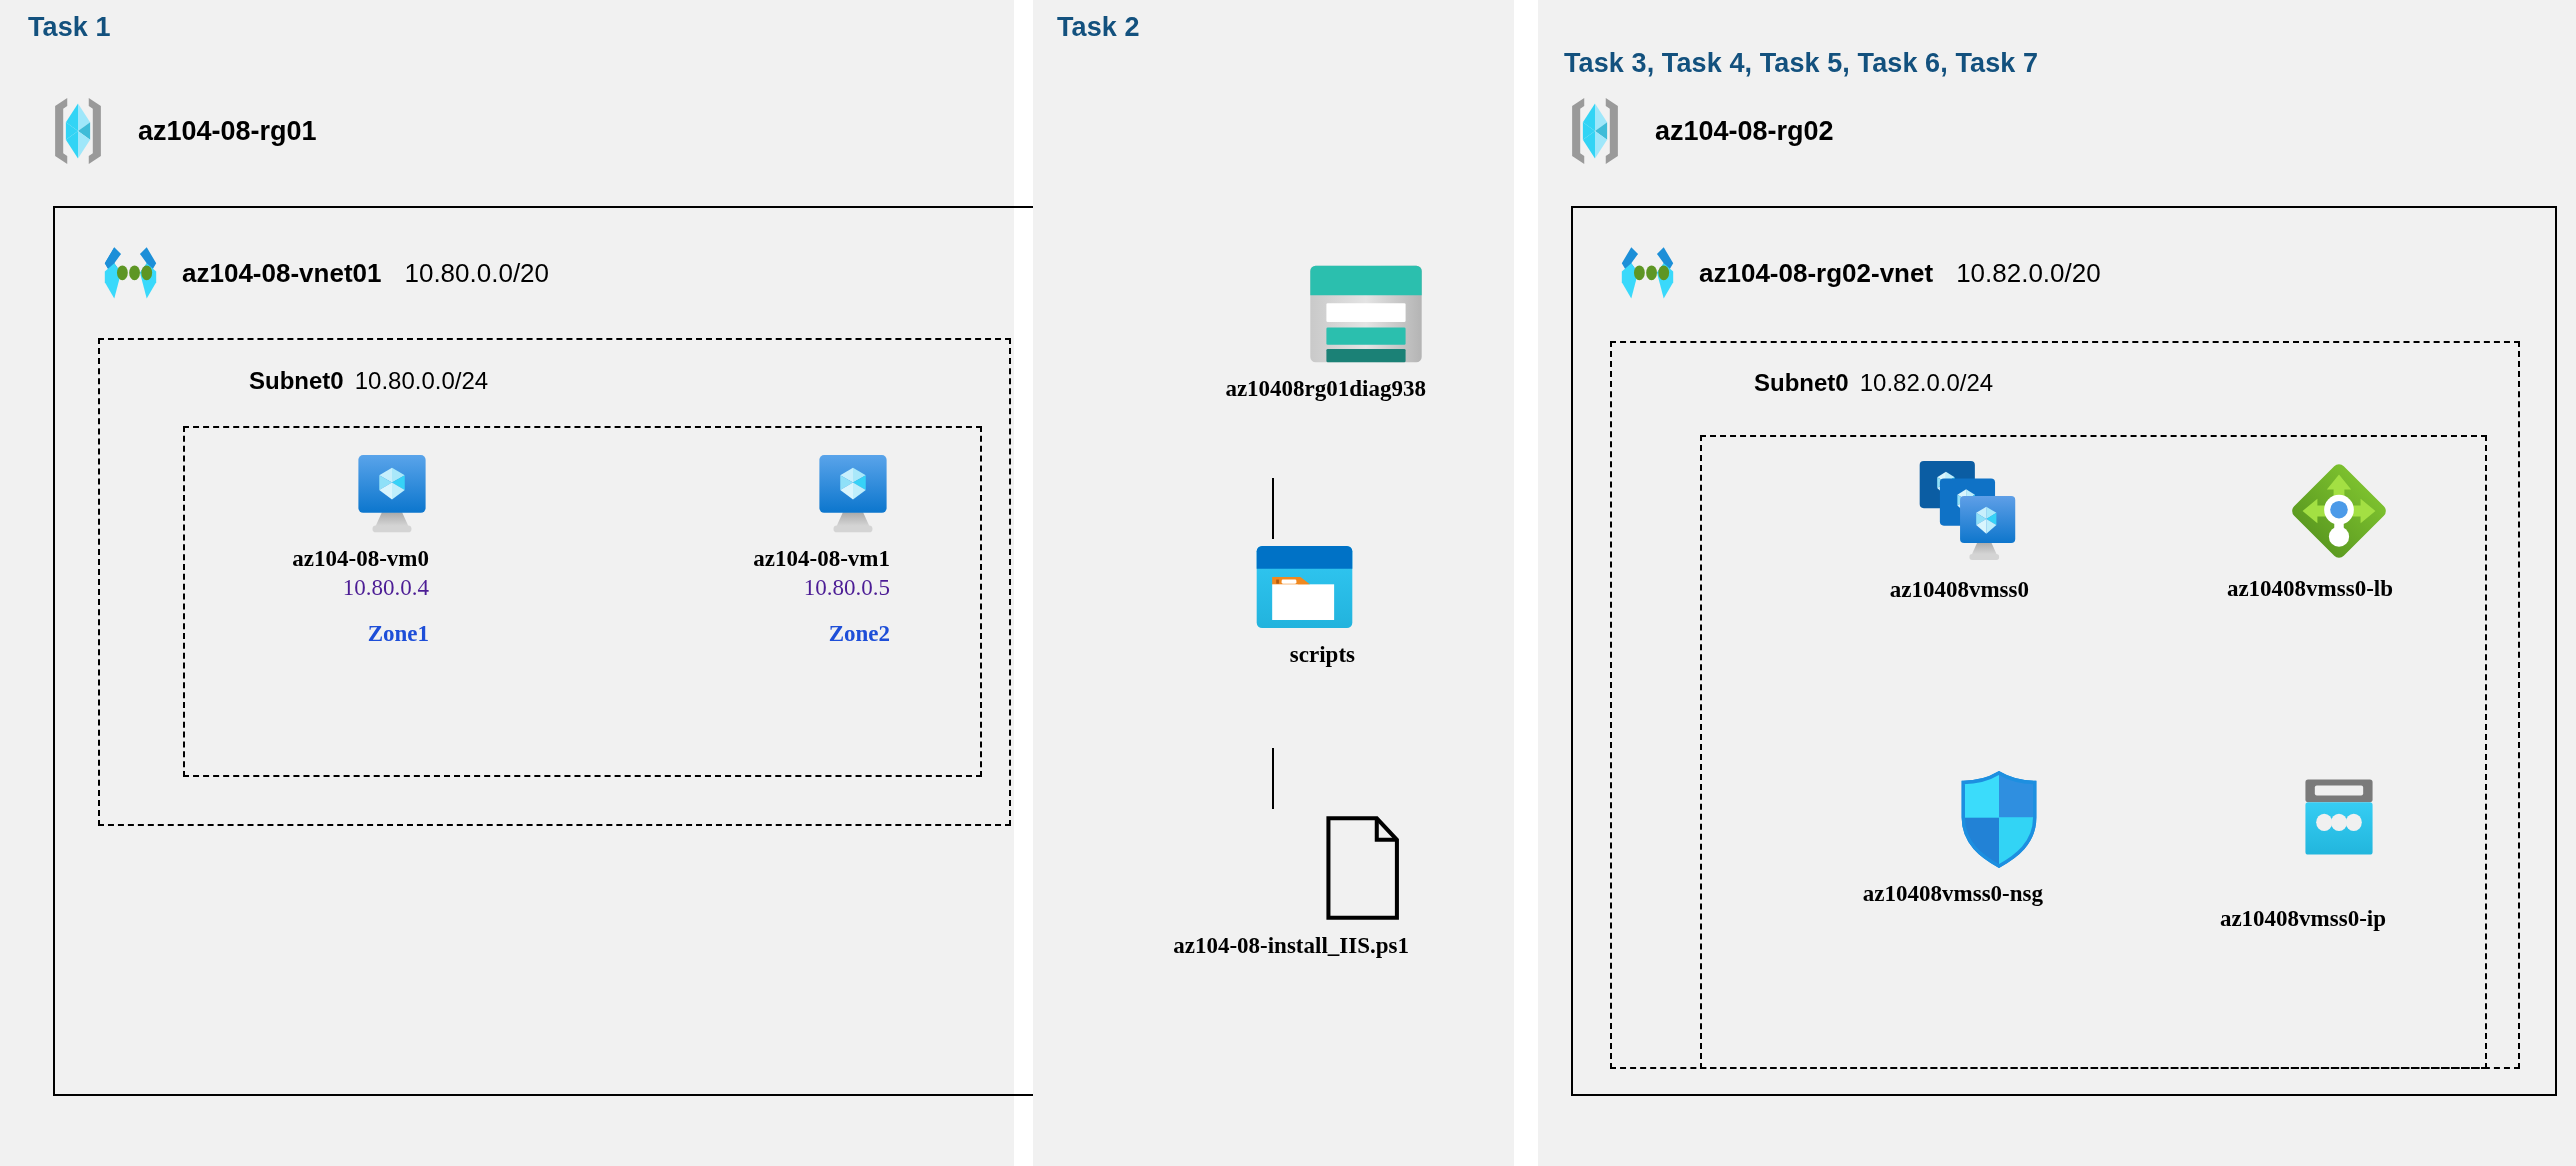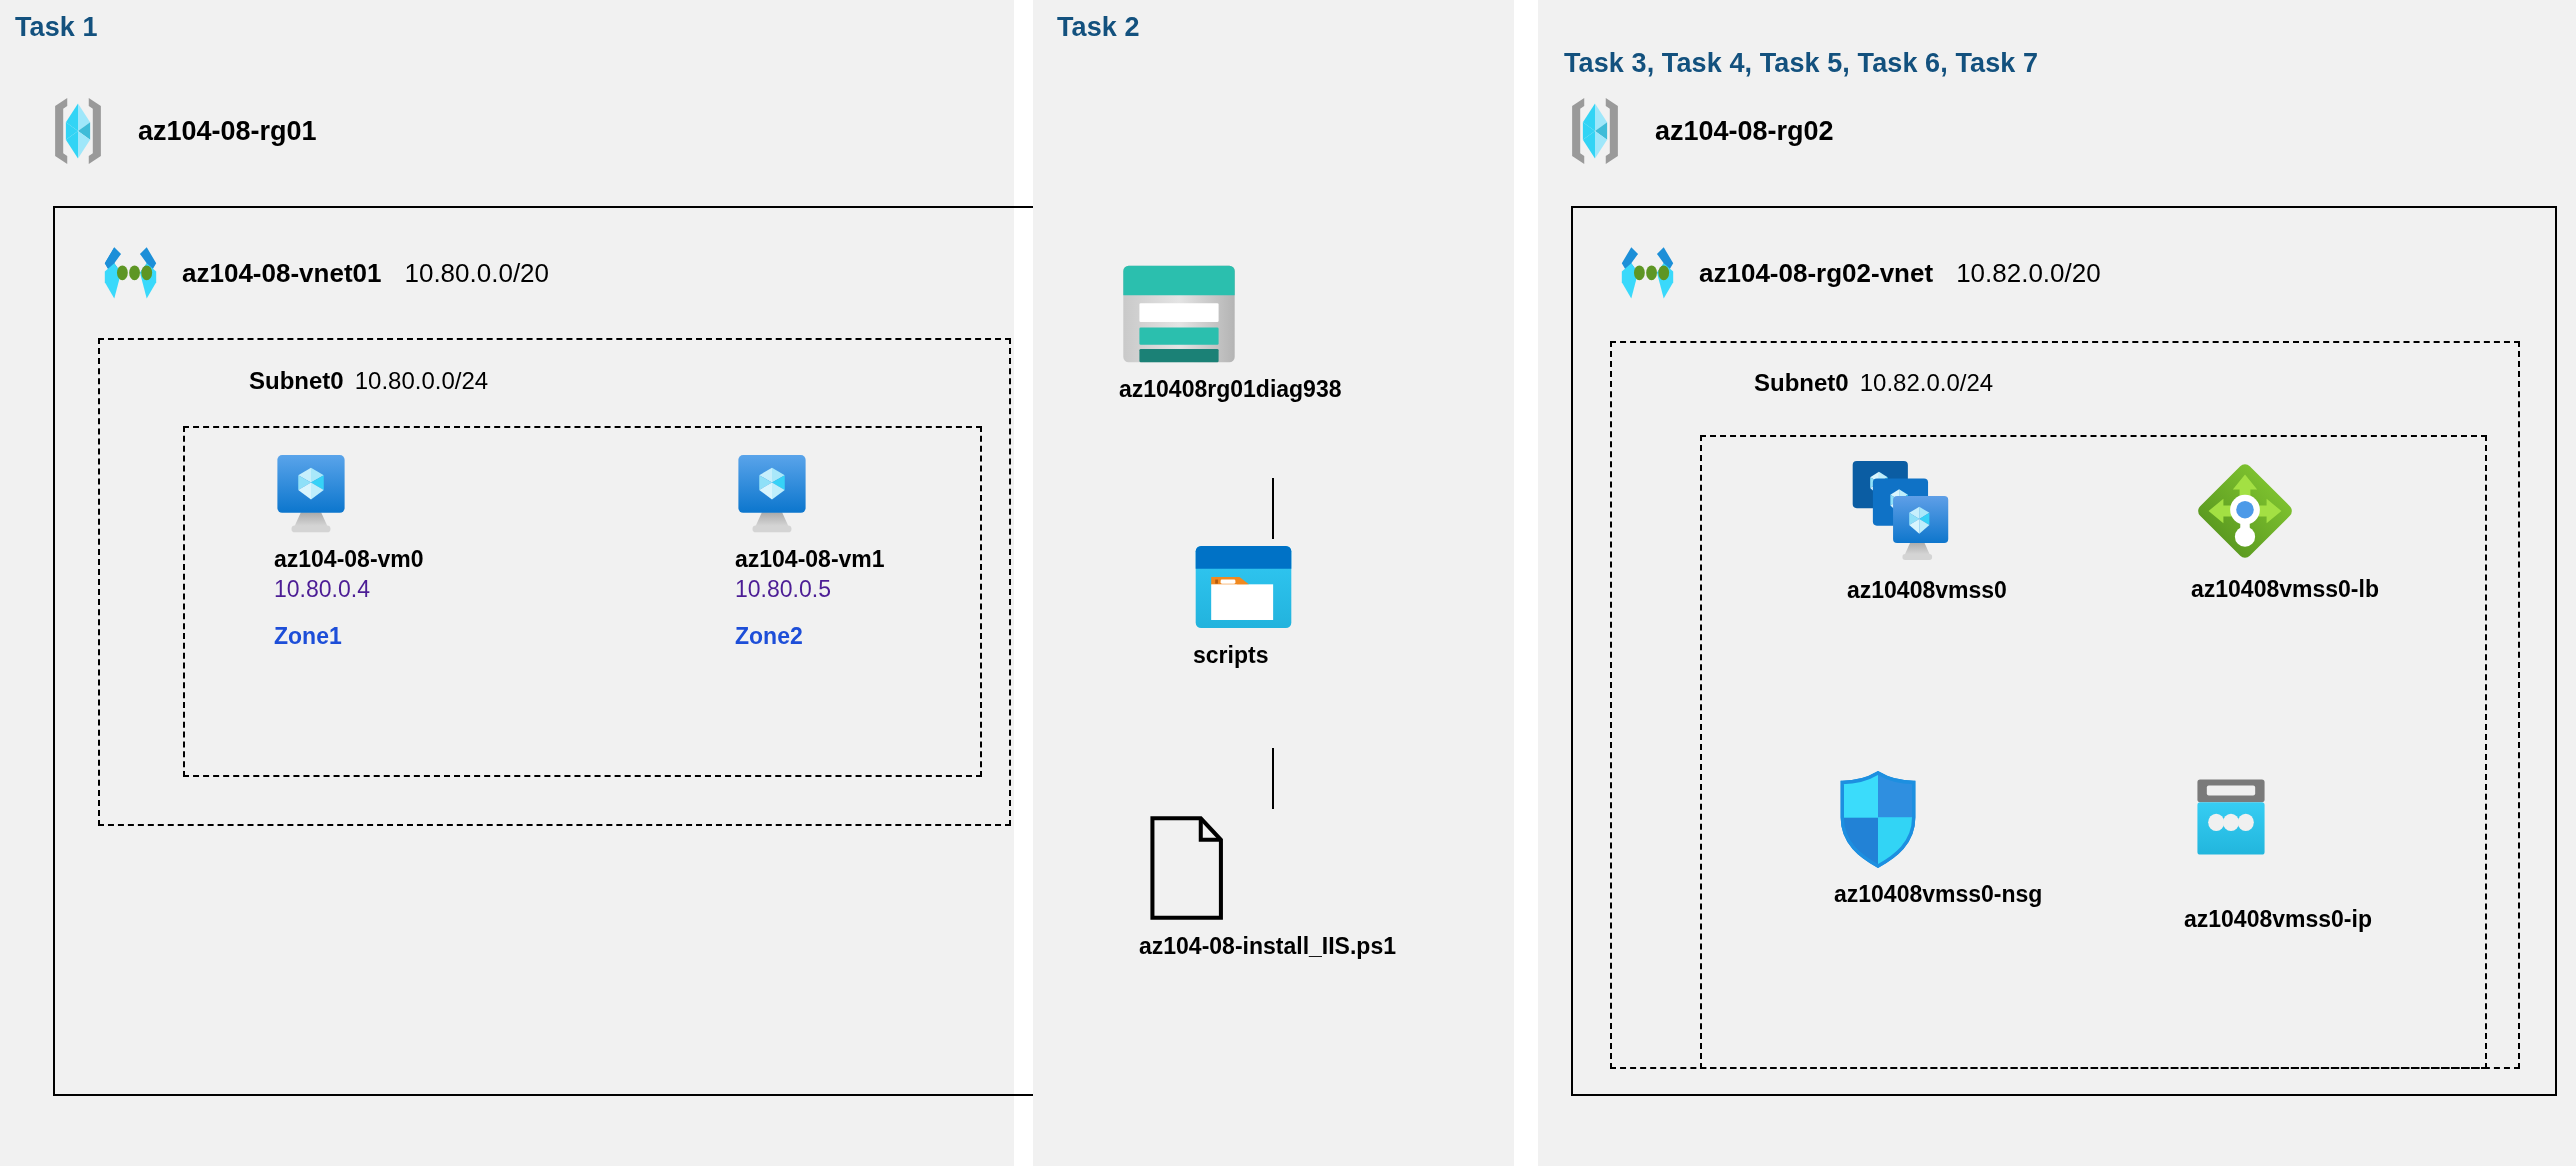--- a/index.html
+++ b/index.html
@@ -16,33 +16,33 @@
   .rg-row{position:absolute;display:flex;align-items:center;gap:29px;}
   .rg-name{font-size:27px;font-weight:bold;color:#000;white-space:nowrap;}
   .solidbox{position:absolute;border:2.7px solid #000;background:transparent;box-sizing:border-box;}
   .dashbox{position:absolute;border:2.7px dashed #000;background:transparent;box-sizing:border-box;}
   .vnet-row{position:absolute;display:flex;align-items:center;gap:15px;}
   .vnet-name{font-size:26px;font-weight:bold;color:#000;white-space:nowrap;}
   .vnet-cidr{font-size:26px;font-weight:normal;color:#000;white-space:nowrap;margin-left:8px;}
   .subnet-row{position:absolute;white-space:nowrap;margin-left:48px;}
   .subnet-name{font-size:24px;font-weight:bold;color:#000;}
   .subnet-cidr{font-size:24px;font-weight:normal;color:#000;margin-left:8px;}
-  .node{position:absolute;display:flex;flex-direction:column;align-items:flex-start;}
+  .node{position:absolute;display:flex;flex-direction:column;align-items:flex-end;font-family:Liberation Serif, serif;}
   .node .cap{font-size:23px;font-weight:bold;color:#000;white-space:nowrap;margin-top:10.8px;text-align:center;}
   .node .sub{font-size:23px;font-weight:normal;color:#4c1d95;white-space:nowrap;text-align:center;margin-top:3px;}
   .node .zone{font-size:23px;font-weight:bold;color:#1d4ed8;white-space:nowrap;text-align:center;margin-top:20px;}
   .connector{position:absolute;width:2px;background:#000;}
   svg{display:block;}
 </style>
 </head>
 <body>
 
 <div class="panel" style="left:0px;top:0px;width:1014px;height:1166px;"></div>
 
-<div class="task-label" style="left:15px;top:12px;">Task 1</div>
+<div class="task-label" style="left:28px;top:12px;">Task 1</div>
 
 <div class="rg-row" style="left:47px;top:94px;">
   <span>
     <svg width="62" height="74" viewBox="0 0 92 110">
       <path d="M30 6 L12 18 L12 92 L30 104 L30 92 L24 88 L24 22 L30 18 Z" fill="#9a9a9a"></path>
       <path d="M62 6 L80 18 L80 92 L62 104 L62 92 L68 88 L68 22 L62 18 Z" fill="#9a9a9a"></path>
       <path d="M46 14 L64 42 L46 55 Z" fill="#9fe7fa"></path>
       <path d="M46 14 L28 42 L46 55 Z" fill="#32d4f5"></path>
       <path d="M46 55 L64 42 L64 68 Z" fill="#3fbcd8"></path>
       <path d="M46 55 L28 42 L28 68 Z" fill="#32d4f5"></path>

